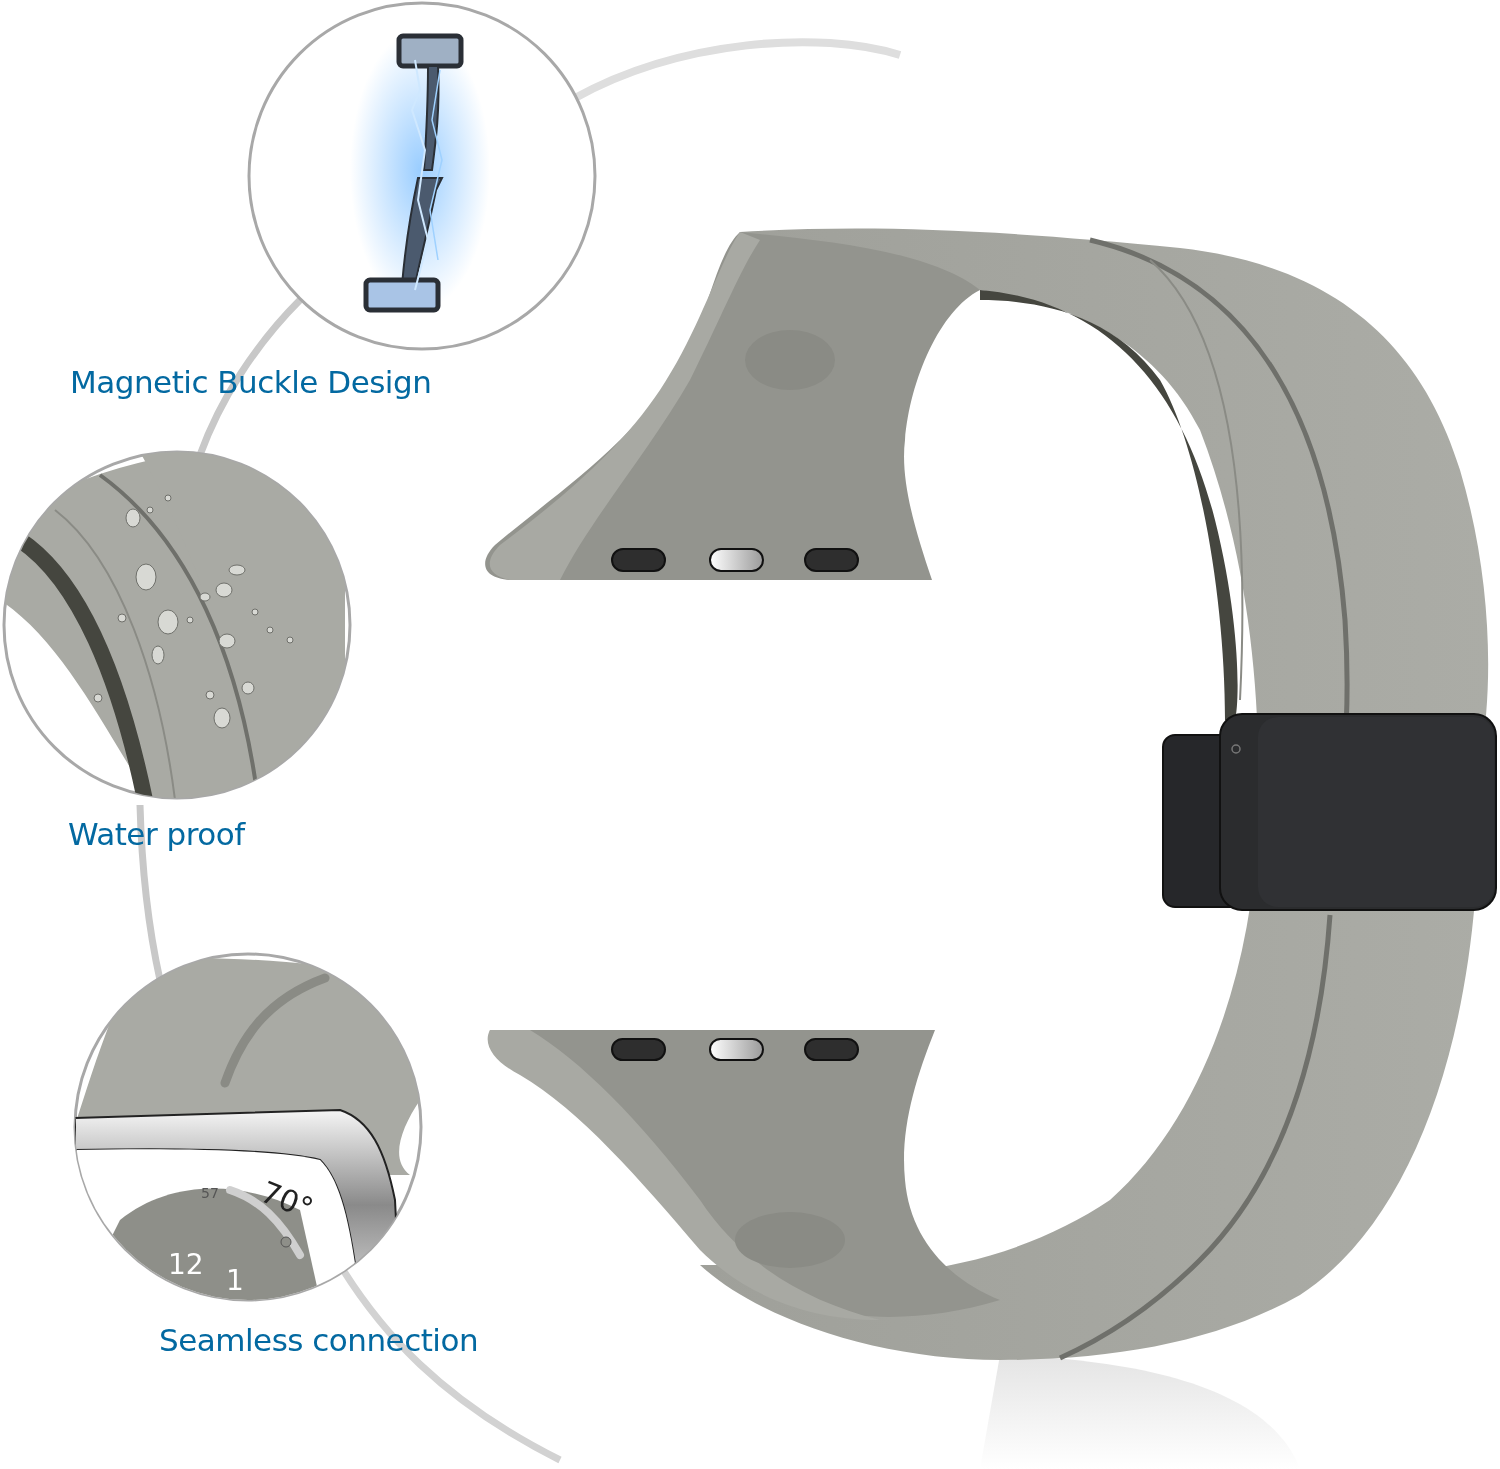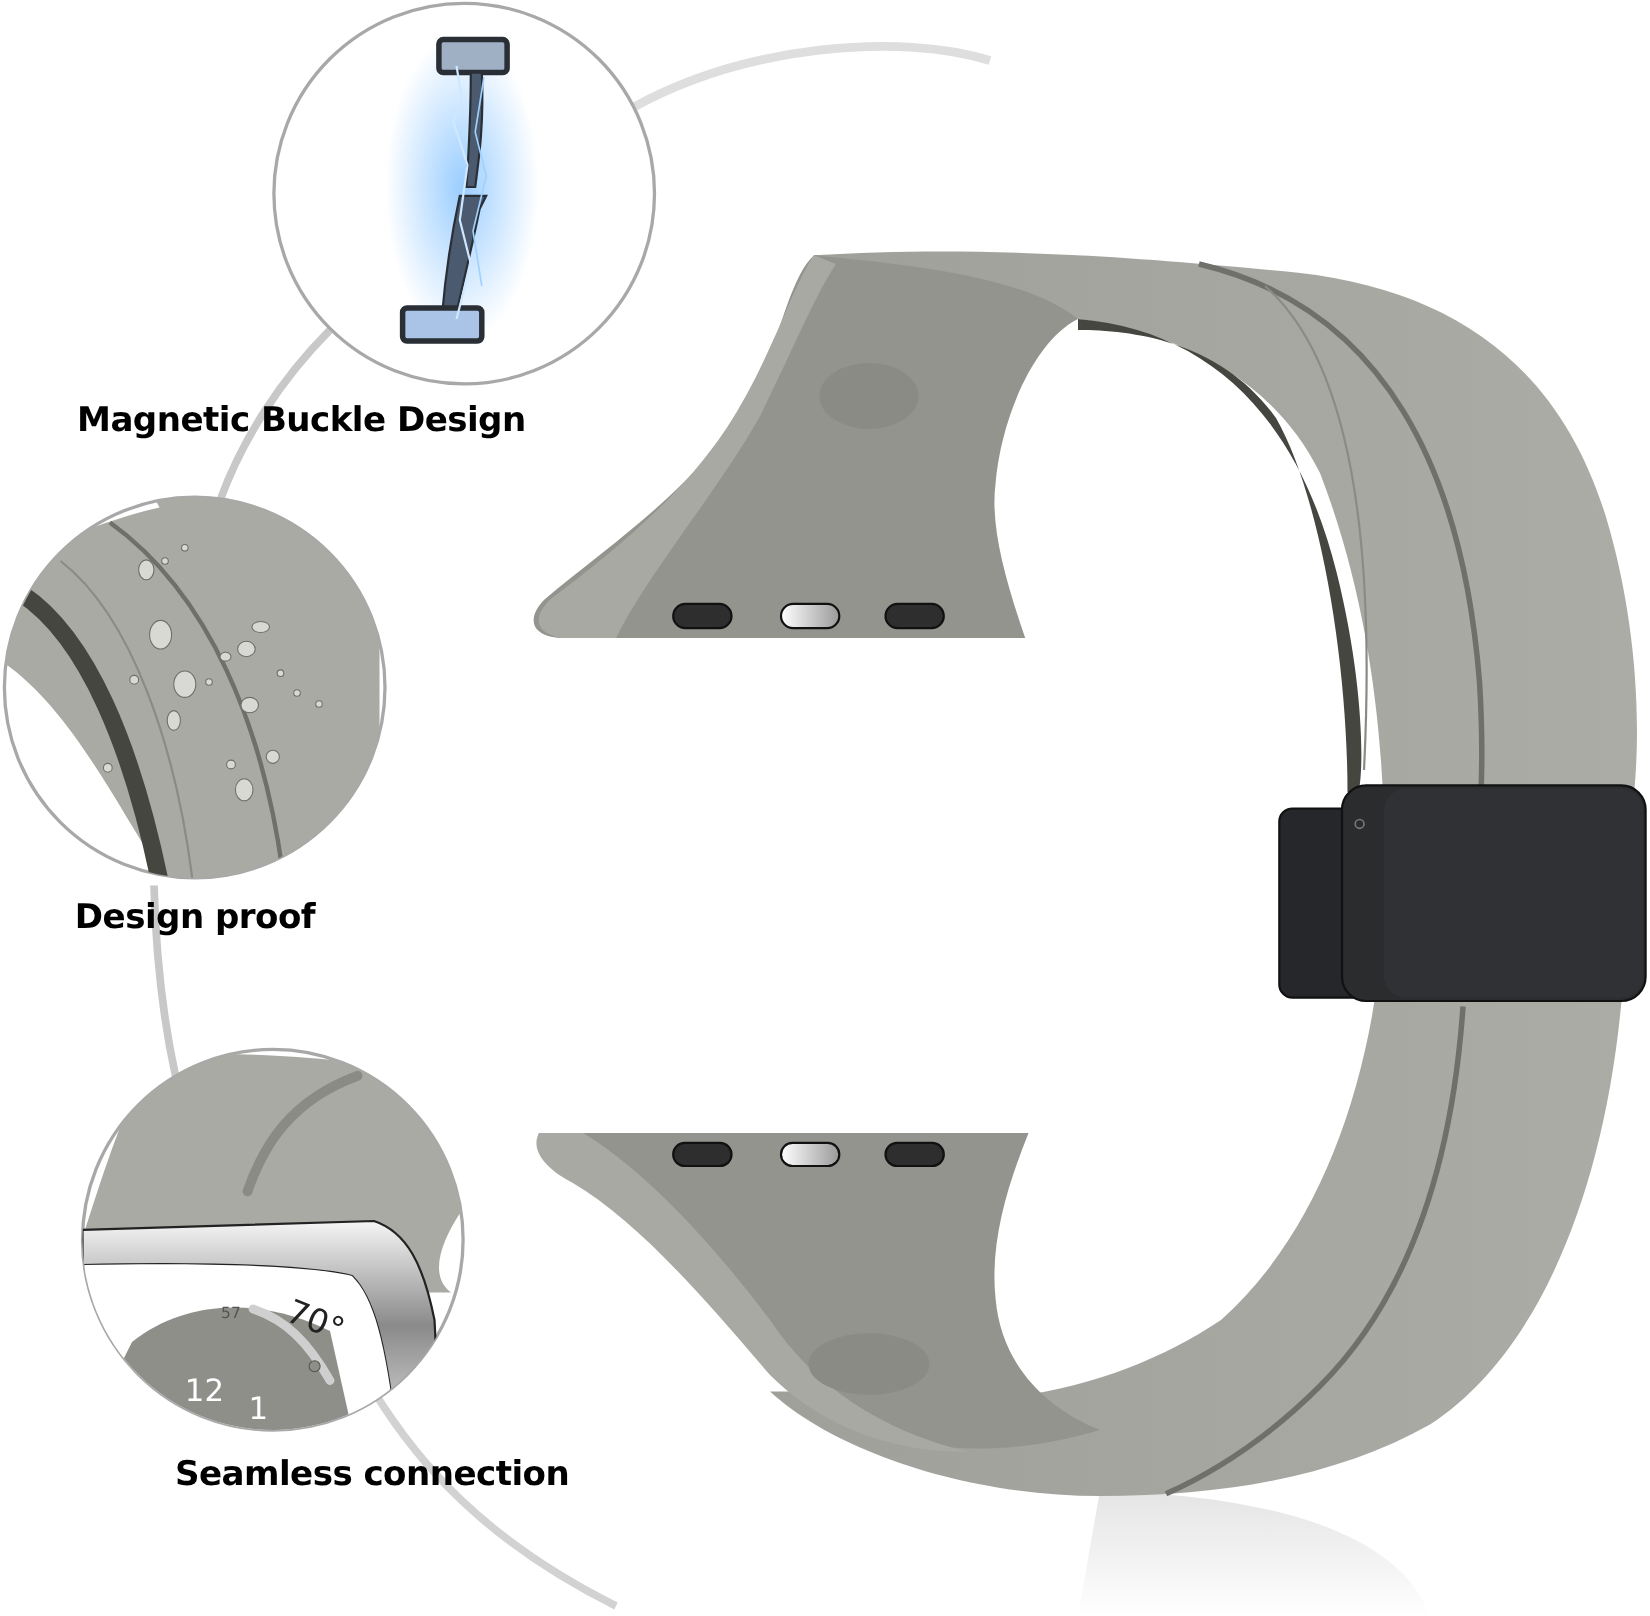--- a/index.html
+++ b/index.html
@@ -1,19 +1,19 @@
 <!DOCTYPE html>
 <html><head>
 <meta charset="utf-8">
 <style>
   html, body { margin: 0; padding: 0; background: #ffffff; }
   body { width: 1500px; height: 1469px; position: relative; overflow: hidden;
          font-family: "DejaVu Sans", sans-serif; }
   #scene { position: absolute; left: 0; top: 0; width: 1500px; height: 1469px; }
-  .label { position: absolute; font-weight: bold; color: #000000;
+  .label { position: absolute; font-weight: normal; color: #0369a1;
            font-family: "DejaVu Sans", sans-serif; letter-spacing: -0.5px;
            white-space: nowrap; }
   #label-magnetic { left: 70px; top: 364px; font-size: 31px; }
   #label-water { left: 68px; top: 816px; font-size: 31px; }
   #label-seamless { left: 142px; top: 1322px; font-size: 31px; margin-left: 17px; }
 </style>
 </head>
 <body>
 
 <svg id="scene" viewBox="0 0 1500 1469" xmlns="http://www.w3.org/2000/svg">
@@ -168,14 +168,14 @@
       <circle cx="286" cy="1242" r="5" fill="#8e8f89" stroke="#555" stroke-width="1"></circle>
     </g>
     <text x="260" y="1208" font-family="DejaVu Sans, sans-serif" font-size="30" fill="#222" transform="rotate(22 280 1200)">70°</text>
     <text x="201" y="1198" font-family="DejaVu Sans, sans-serif" font-size="14" fill="#555">57</text>
     <text x="168" y="1274" font-family="DejaVu Sans, sans-serif" font-size="28" fill="#ffffff">12</text>
     <text x="226" y="1290" font-family="DejaVu Sans, sans-serif" font-size="28" fill="#ffffff">1</text>
   </g>
 </svg>
 
 <div id="label-magnetic" class="label">Magnetic Buckle Design</div>
-<div id="label-water" class="label">Design proof</div>
+<div id="label-water" class="label">Water proof</div>
 <div id="label-seamless" class="label">Seamless connection</div>
 
 </body></html>

